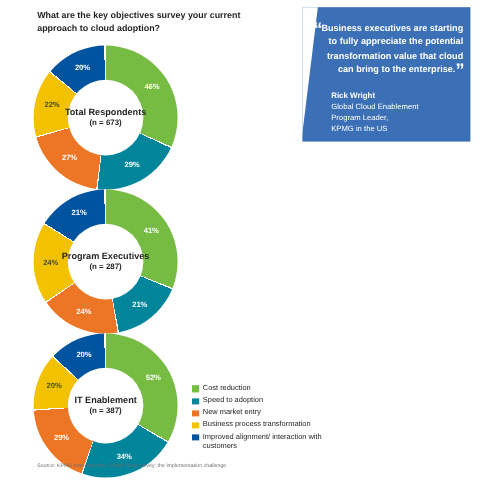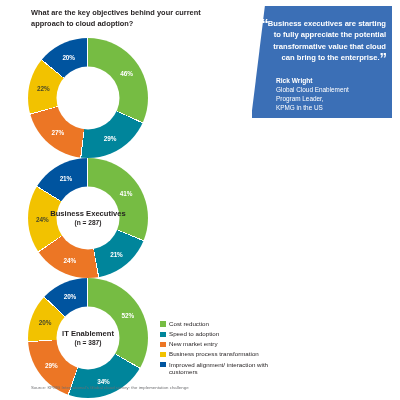--- a/index.html
+++ b/index.html
@@ -183,40 +183,44 @@
     left: 31px;
     top: 385px;
     font-size: 4.3px;
     color: #6d6e71;
     letter-spacing: 0.05px;
   }
 </style>
 </head>
 <body>
 
-<div class="title">What are the key objectives behind your current approach to cloud adoption?</div>
+<div class="title">What are the key objectives survey your current approach to cloud adoption?</div>
 
 <div class="donut-wrap" style="top:38px;">
   <div class="donut" id="donut-0">
     <div class="ring" style="background: conic-gradient(rgb(118, 188, 67) 0deg, rgb(118, 188, 67) 113.9deg, rgb(255, 255, 255) 113.9deg, rgb(255, 255, 255) 115deg, rgb(0, 133, 155) 115deg, rgb(0, 133, 155) 186.4deg, rgb(255, 255, 255) 186.4deg, rgb(255, 255, 255) 187.5deg, rgb(236, 118, 37) 187.5deg, rgb(236, 118, 37) 253.9deg, rgb(255, 255, 255) 253.9deg, rgb(255, 255, 255) 255deg, rgb(242, 194, 0) 255deg, rgb(242, 194, 0) 308.9deg, rgb(255, 255, 255) 308.9deg, rgb(255, 255, 255) 310deg, rgb(0, 84, 159) 310deg, rgb(0, 84, 159) 358.9deg, rgb(255, 255, 255) 358.9deg, rgb(255, 255, 255) 360deg);"></div>
     <div class="hole"></div>
+    <div class="center-text">
+      <span class="ct-line">Total Respondents</span>
+      <span class="ct-n">(n = 673)</span>
+    </div>
   <div class="slice-label" style="left: 98.5852px; top: 35.4185px;">46%</div>
       <div class="slice-label" style="left: 82.0052px; top: 100.11px;">29%</div>
       <div class="slice-label" style="left: 29.8349px; top: 94.3967px;">27%</div>
       <div class="slice-label dark" style="left: 15.3345px; top: 50.0979px;">22%</div>
       <div class="slice-label" style="left: 40.6652px; top: 18.5364px;">20%</div>
     </div>
 </div>
 
 <div class="donut-wrap" style="top:158px;">
   <div class="donut" id="donut-1">
     <div class="ring" style="background: conic-gradient(rgb(118, 188, 67) 0deg, rgb(118, 188, 67) 111.572deg, rgb(255, 255, 255) 111.572deg, rgb(255, 255, 255) 112.672deg, rgb(0, 133, 155) 112.672deg, rgb(0, 133, 155) 169.282deg, rgb(255, 255, 255) 169.282deg, rgb(255, 255, 255) 170.382deg, rgb(236, 118, 37) 170.382deg, rgb(236, 118, 37) 235.236deg, rgb(255, 255, 255) 235.236deg, rgb(255, 255, 255) 236.336deg, rgb(242, 194, 0) 236.336deg, rgb(242, 194, 0) 301.19deg, rgb(255, 255, 255) 301.19deg, rgb(255, 255, 255) 302.29deg, rgb(0, 84, 159) 302.29deg, rgb(0, 84, 159) 358.9deg, rgb(255, 255, 255) 358.9deg, rgb(255, 255, 255) 360deg);"></div>
     <div class="hole"></div>
     <div class="center-text">
-      <span class="ct-line">Business Executives</span>
+      <span class="ct-line">Program Executives</span>
       <span class="ct-n">(n = 287)</span>
     </div>
   <div class="slice-label" style="left: 98.0778px; top: 34.6397px;">41%</div>
       <div class="slice-label" style="left: 88.4633px; top: 95.8176px;">21%</div>
       <div class="slice-label" style="left: 41.8607px; top: 102px;">24%</div>
       <div class="slice-label dark" style="left: 14.2533px; top: 60.5486px;">24%</div>
       <div class="slice-label" style="left: 37.9213px; top: 19.9301px;">21%</div>
     </div>
 </div>
 
@@ -255,21 +259,21 @@
     </div>
     <div class="legend-item">
       <span class="legend-swatch" style="background: rgb(0, 84, 159);"></span>
       <span class="legend-label">Improved alignment/ interaction with customers</span>
     </div>
   </div>
 
 <div class="quote-panel">
   <div class="fold"></div>
   <div class="quote-text">
-    <span class="oq">“</span><span>Business executives are starting to fully appreciate the potential transformative value that cloud can bring to the enterprise.</span><span class="cq">”</span>
+    <span class="oq">“</span><span>Business executives are starting to fully appreciate the potential transformation value that cloud can bring to the enterprise.</span><span class="cq">”</span>
   </div>
   <div class="attrib">
     <span class="name">Rick Wright</span>
     <span class="role">Global Cloud Enablement</span>
     <span class="role">Program Leader,</span>
     <span class="role">KPMG in the US</span>
   </div>
 </div>
 
 <div class="source">Source: KPMG International's Global cloud survey: the implementation challenge</div>

